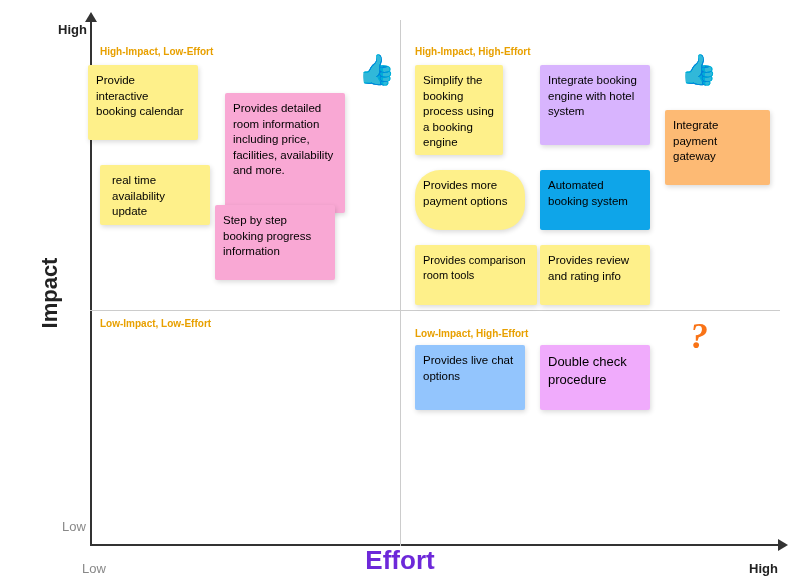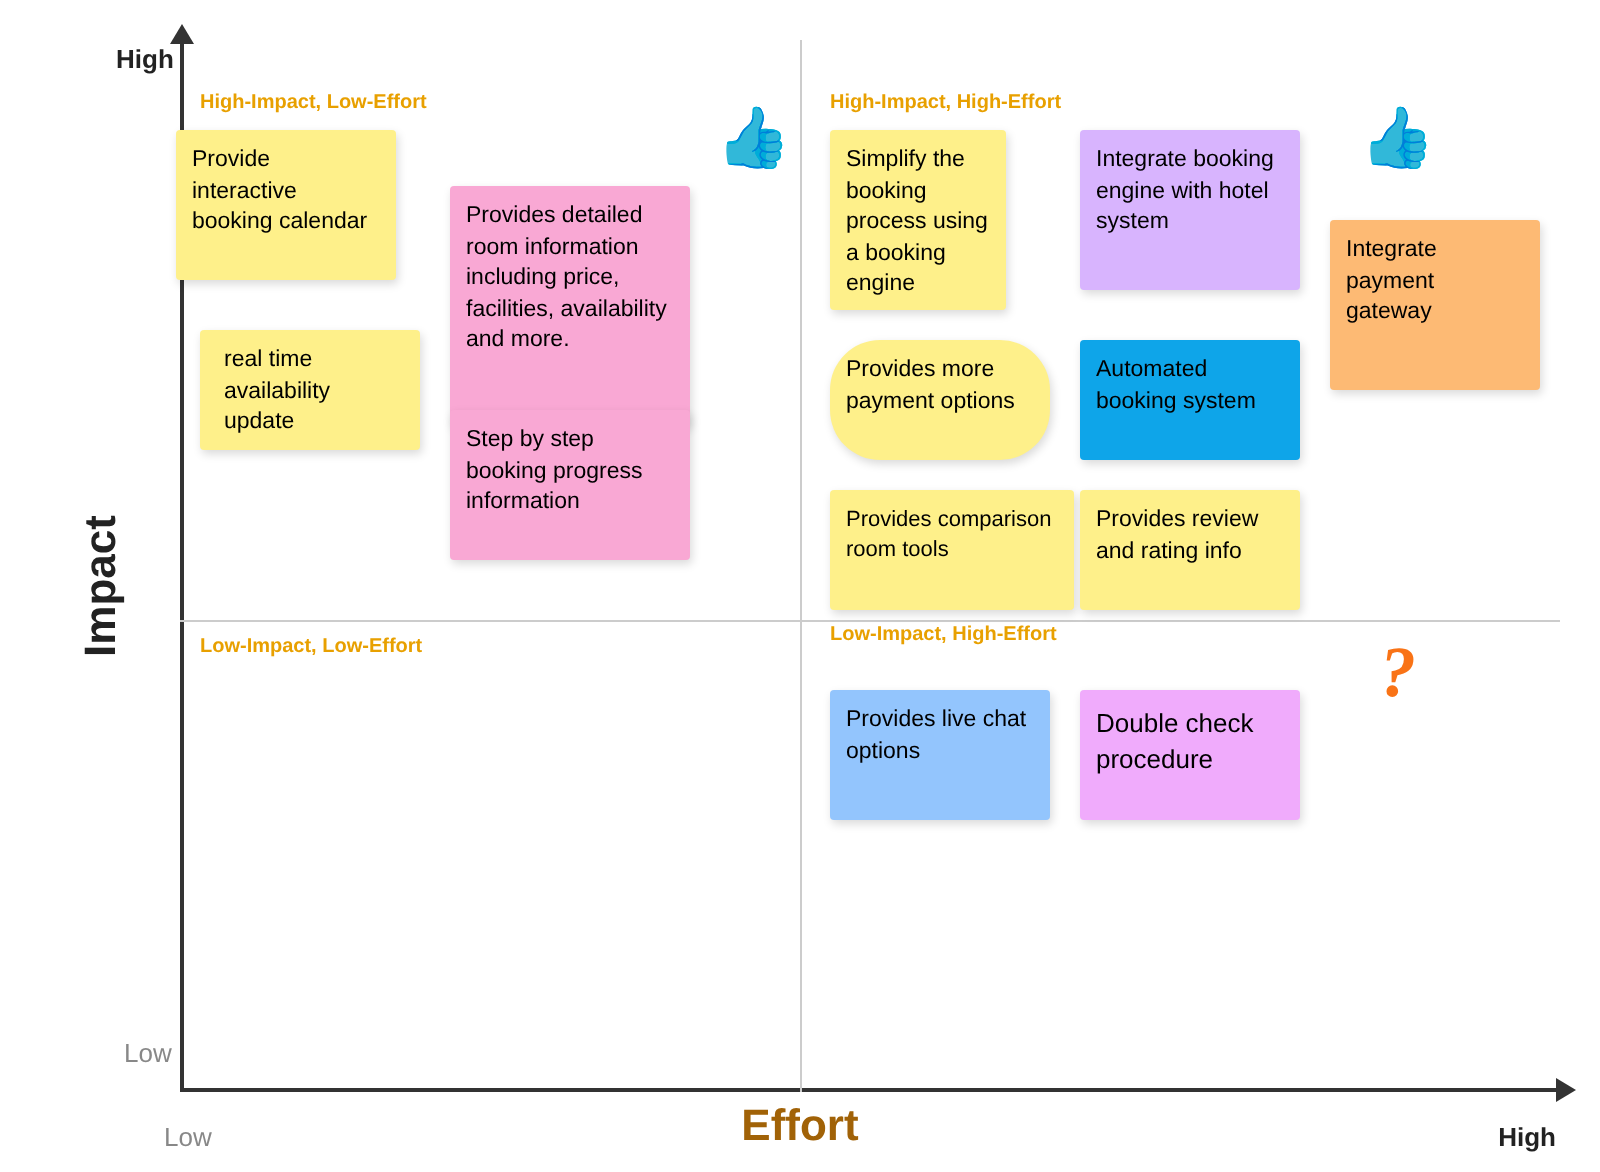--- a/index.html
+++ b/index.html
@@ -51,23 +51,23 @@
       height: 0;
       border-left: 6px solid transparent;
       border-right: 6px solid transparent;
       border-bottom: 10px solid #333;
     }
     .axis-label-x {
       position: absolute;
       bottom: 10px;
       left: 50%;
       transform: translateX(-50%);
-      font-size: 22px;
-      font-weight: bold;
-      color: #a16207;
+      font-size: 26px;
+      font-weight: bold;
+      color: #6d28d9;
     }
     .axis-label-y {
       position: absolute;
       top: 50%;
       left: 15px;
       transform: translateY(-50%) rotate(-90deg);
       font-size: 22px;
       font-weight: bold;
       color: #222;
     }
@@ -133,21 +133,21 @@
       top: 46px;
       left: 415px;
       color: #e8a000;
     }
     .ql-low-low {
       top: 318px;
       left: 100px;
       color: #e8a000;
     }
     .ql-low-high {
-      top: 312px;
+      top: 328px;
       left: 415px;
       color: #e8a000;
     }
     
     .sticky {
       position: absolute;
       padding: 8px;
       font-size: 12px;
       line-height: 1.35;
       border-radius: 2px;
@@ -179,26 +179,26 @@
   <div class="divider-h"></div>
 
   <div class="quadrant-label ql-high-low">High-Impact, Low-Effort</div>
   <div class="quadrant-label ql-high-high">High-Impact, High-Effort</div>
   <div class="quadrant-label ql-low-low">Low-Impact, Low-Effort</div>
   <div class="quadrant-label ql-low-high">Low-Impact, High-Effort</div>
 
 <div class="sticky" style="background: rgb(254, 240, 138); top: 65px; left: 88px; width: 110px; height: 75px; font-size: 11.5px;">Provide interactive booking calendar</div>
     <div class="sticky" style="background: rgb(254, 240, 138); top: 165px; left: 100px; width: 110px; height: 60px; font-size: 11.5px; padding-left: 12px;">real time availability update</div>
     <div class="sticky" style="background: rgb(249, 168, 212); top: 65px; left: 225px; width: 120px; height: 120px; font-size: 11.5px; margin-top: 28px;">Provides detailed room information including price, facilities, availability and more.</div>
-    <div class="sticky" style="background: rgb(249, 168, 212); top: 205px; left: 225px; width: 120px; height: 75px; font-size: 11.5px;">Step by step booking progress information</div>
+    <div class="sticky" style="background: rgb(249, 168, 212); top: 205px; left: 215px; width: 120px; height: 75px; font-size: 11.5px;">Step by step booking progress information</div>
     <div class="sticky" style="background: rgb(254, 240, 138); top: 65px; left: 415px; width: 88px; height: 90px; font-size: 11.5px;">Simplify the booking process using a booking engine</div>
     <div class="sticky" style="background: rgb(216, 180, 254); top: 65px; left: 540px; width: 110px; height: 80px; font-size: 11.5px;">Integrate booking engine with hotel system</div>
     <div class="sticky" style="background: rgb(254, 240, 138); top: 170px; left: 415px; width: 110px; height: 60px; font-size: 11.5px; border-radius: 25px;">Provides more payment options</div>
     <div class="sticky" style="background: #0ea5e9; top: 170px; left: 540px; width: 110px; height: 60px; font-size: 11.5px;">Automated booking system</div>
     <div class="sticky" style="background: rgb(254, 240, 138); top: 245px; left: 415px; width: 122px; height: 60px; font-size: 11px;">Provides comparison room tools</div>
     <div class="sticky" style="background: rgb(254, 240, 138); top: 245px; left: 540px; width: 110px; height: 60px; font-size: 11.5px;">Provides review and rating info</div>
-    <div class="sticky" style="background: rgb(253, 186, 116); top: 110px; left: 665px; width: 105px; height: 85px; font-size: 11.5px;">Integrate payment gateway</div>
+    <div class="sticky" style="background: rgb(253, 186, 116); top: 110px; left: 665px; width: 105px; height: 75px; font-size: 11.5px;">Integrate payment gateway</div>
     <div class="sticky" style="background: rgb(147, 197, 253); top: 345px; left: 415px; width: 110px; height: 65px; font-size: 11.5px;">Provides live chat options</div>
     <div class="sticky" style="background: #f0abfc; top: 345px; left: 540px; width: 110px; height: 65px; font-size: 13px;">Double check procedure</div>
     <div style="position: absolute; top: 55px; left: 358px; font-size: 30px; line-height: 1; filter: hue-rotate(180deg) saturate(3) brightness(0.85);">👍</div>
     <div style="position: absolute; top: 55px; left: 680px; font-size: 30px; line-height: 1; filter: hue-rotate(180deg) saturate(3) brightness(0.85);">👍</div>
     <div style="position: absolute; top: 318px; left: 690px; font-size: 36px; line-height: 1; color: rgb(249, 115, 22); font-weight: bold; font-family: serif; font-style: italic;">?</div>
   </div>
 
 </body></html>

